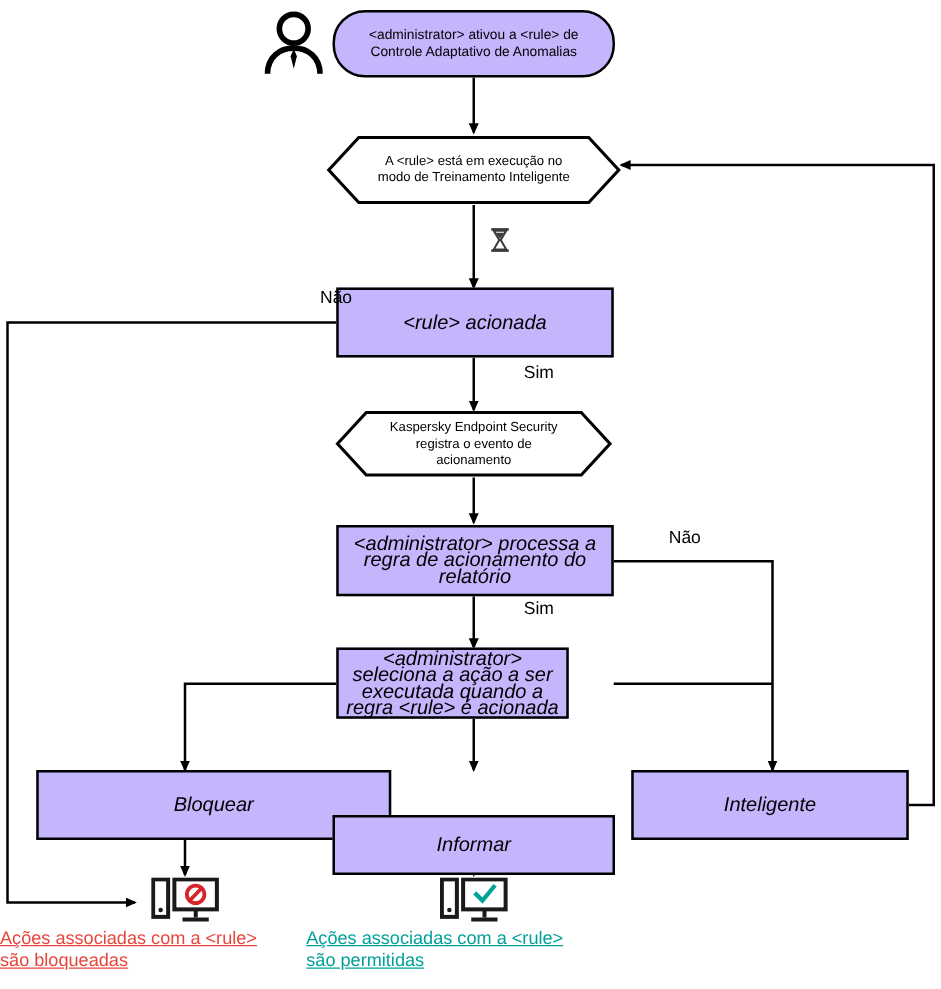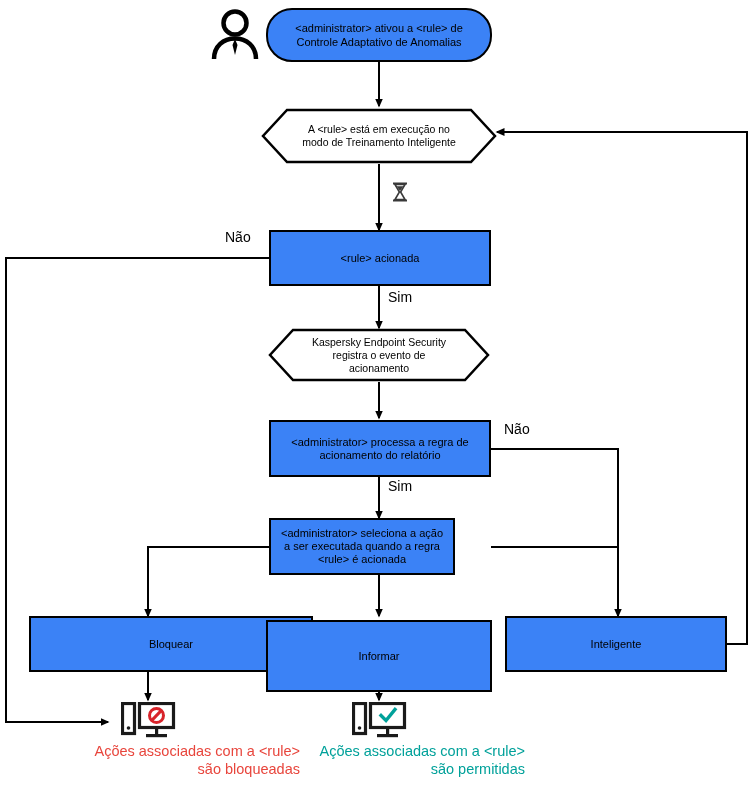--- a/index.html
+++ b/index.html
@@ -26,27 +26,28 @@
     pointer-events: none;
   }
   .node {
     position: absolute;
     box-sizing: border-box;
     display: flex;
     align-items: center;
     justify-content: center;
     text-align: center;
     color: #000000;
-    background: #3b82f6;
+    background: #c4b5fd;
   }
   .rect {
     border: 2px solid #000000;
-    font-size: 11px;
+    font-size: 16px;
     line-height: 13px;
     padding: 7px 6px;
+    font-style: italic;
   }
   .stadium {
     border: 2px solid #000000;
     border-radius: 26px;
     font-size: 11px;
     line-height: 14px;
     padding: 2px 14px;
   }
   .hexwrap {
     position: absolute;
@@ -65,36 +66,38 @@
     font-size: 10.5px;
     line-height: 13px;
     color: #000000;
     padding: 0 34px;
   }
   .edge-label {
     position: absolute;
     font-size: 14px;
     color: #000000;
     white-space: nowrap;
+    margin-left: 31px;
   }
   .timer-label {
     position: absolute;
     font-size: 15px;
     color: #000000;
     white-space: nowrap;
     display: flex;
     align-items: center;
     gap: 6px;
   }
   .caption {
     position: absolute;
-    text-align: right;
+    text-align: left;
     font-size: 14.5px;
     line-height: 18px;
     white-space: nowrap;
+    text-decoration: underline;
   }
   .icon-box {
     position: absolute;
   }
   .person-icon {
     position: absolute;
   }
 </style>
 </head>
 <body>
@@ -196,21 +199,21 @@
     <span>Sim</span>
   </div>
 
   <div class="node rect" style="left:269px; top:518px; width:186px; height:57px;">
     <span>&lt;administrator&gt; seleciona a ação a ser executada quando a regra &lt;rule&gt; é acionada</span>
   </div>
 
   <div class="node rect" style="left:29px; top:616px; width:284px; height:56px;">
     <span>Bloquear</span>
   </div>
-  <div class="node rect" style="left:266px; top:620px; width:226px; height:72px;">
+  <div class="node rect" style="left:266px; top:652px; width:226px; height:48px;">
     <span>Informar</span>
   </div>
   <div class="node rect" style="left:505px; top:616px; width:222px; height:56px;">
     <span>Inteligente</span>
   </div>
 
   <div class="icon-box" style="left:121px; top:702px; width:55px; height:38px;">
     <svg width="55" height="38" viewBox="0 0 55 38">
       <rect x="1.5" y="1.5" width="12" height="30" fill="none" stroke="#1a1a1a" stroke-width="3.2"></rect>
       <circle cx="7.5" cy="26" r="1.8" fill="#1a1a1a"></circle>

